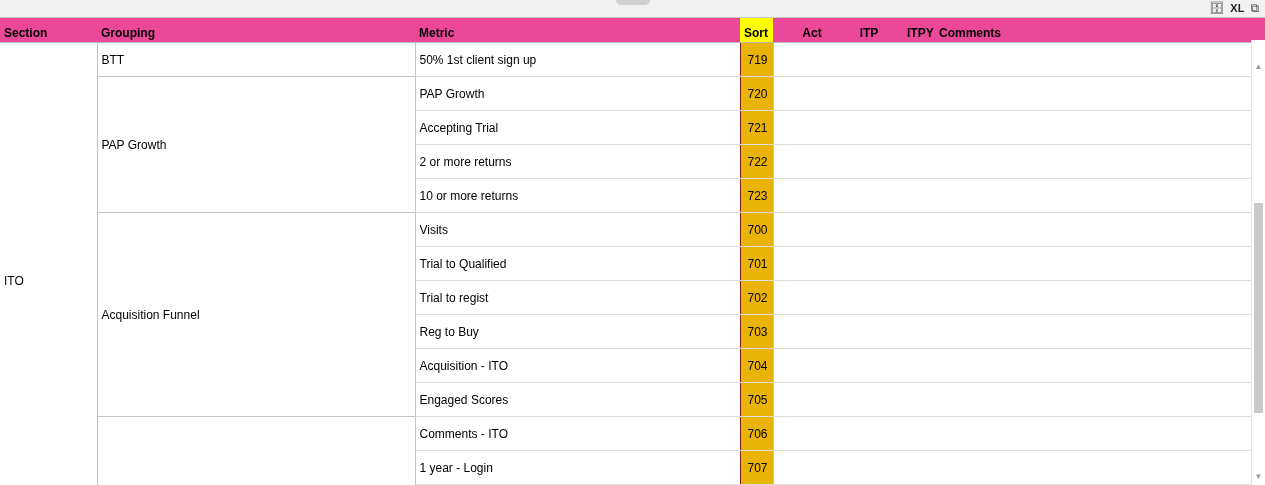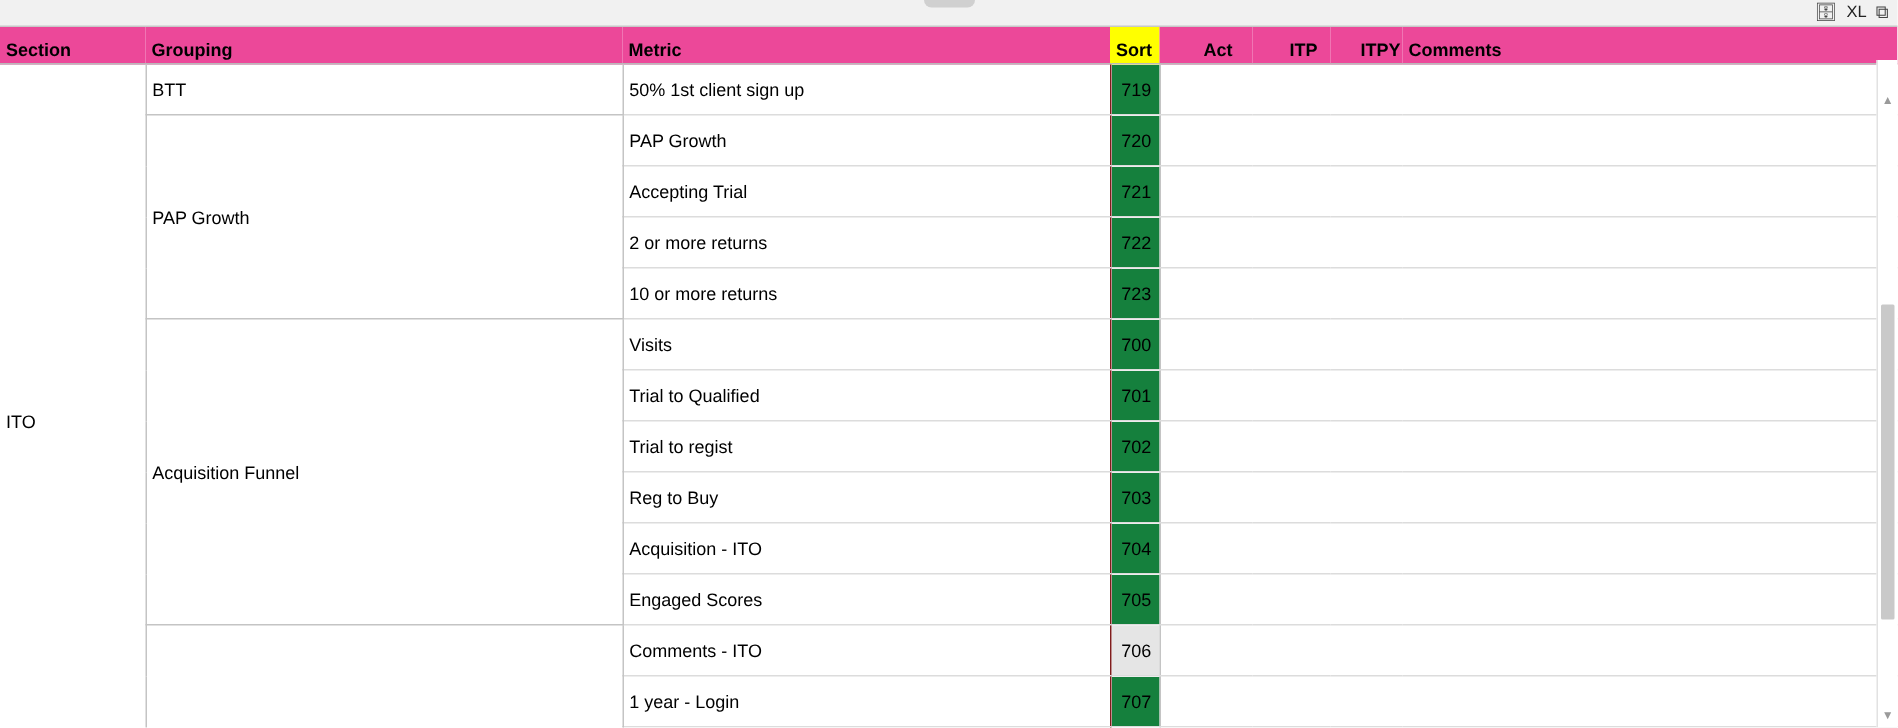--- a/index.html
+++ b/index.html
@@ -45,21 +45,21 @@
     color: #333;
   }
   .tb-icon {
     display: inline-block;
     line-height: 14px;
     font-size: 12px;
     color: #444;
   }
   .tb-xl {
     font-size: 11px;
-    font-weight: normal;
+    font-weight: bold;
     color: #222;
   }
 
   
   .grid-wrap {
     position: relative;
     height: 467px;
     overflow: hidden;
   }
   table.grid {
@@ -116,27 +116,27 @@
     padding-left: 4px;
     vertical-align: middle;
     margin-left: 29px;
   }
   td.col-grouping.no-line { border-bottom: none; }
   td.col-metric {
     border-right: 1px solid #7f1d1d;
     padding-left: 4px;
   }
   td.col-sort {
-    background: #15803d;
+    background: #eab308;
     text-align: right;
     padding-right: 5px;
     border-right: 1px solid #c4c4c4;
     border-bottom: 1px solid #dcdcdc;
   }
-  td.col-sort.plain { background: #e5e5e5; }
+  td.col-sort.plain { background: #eab308; }
   td.col-act, td.col-itp, td.col-itpy {
     text-align: center;
     color: #d8d8d8;
   }
   td.col-act.dark { color: #222222; }
   td.col-comments {
     color: #ebebeb;
     text-align: left;
     padding-left: 6px;
   }

